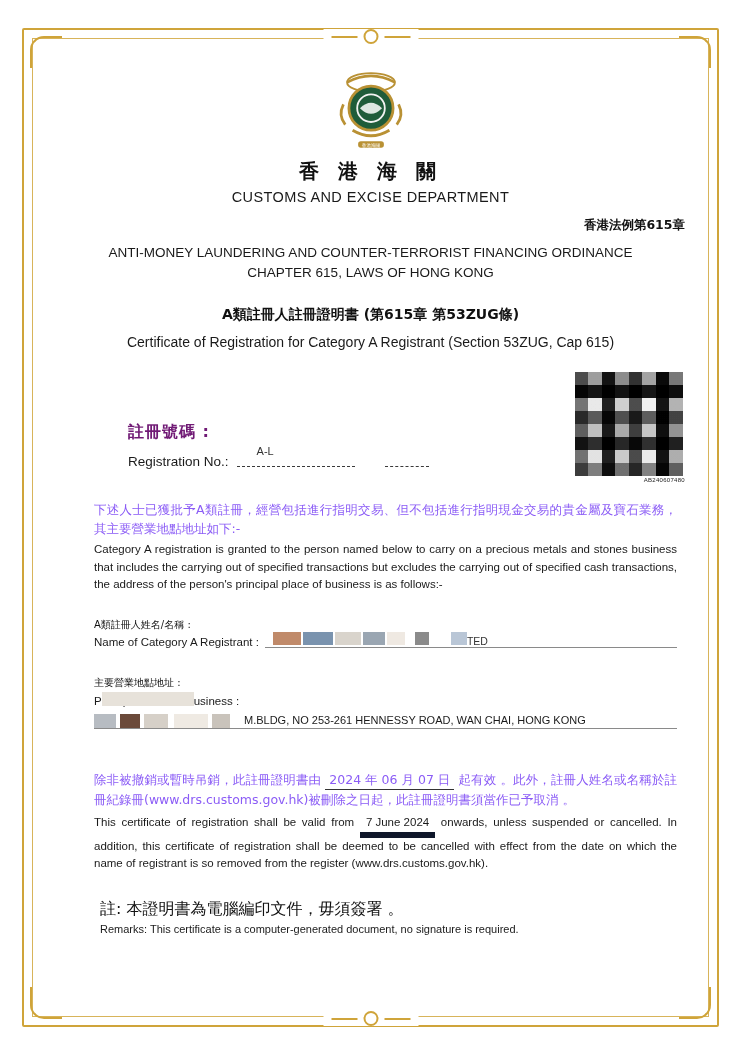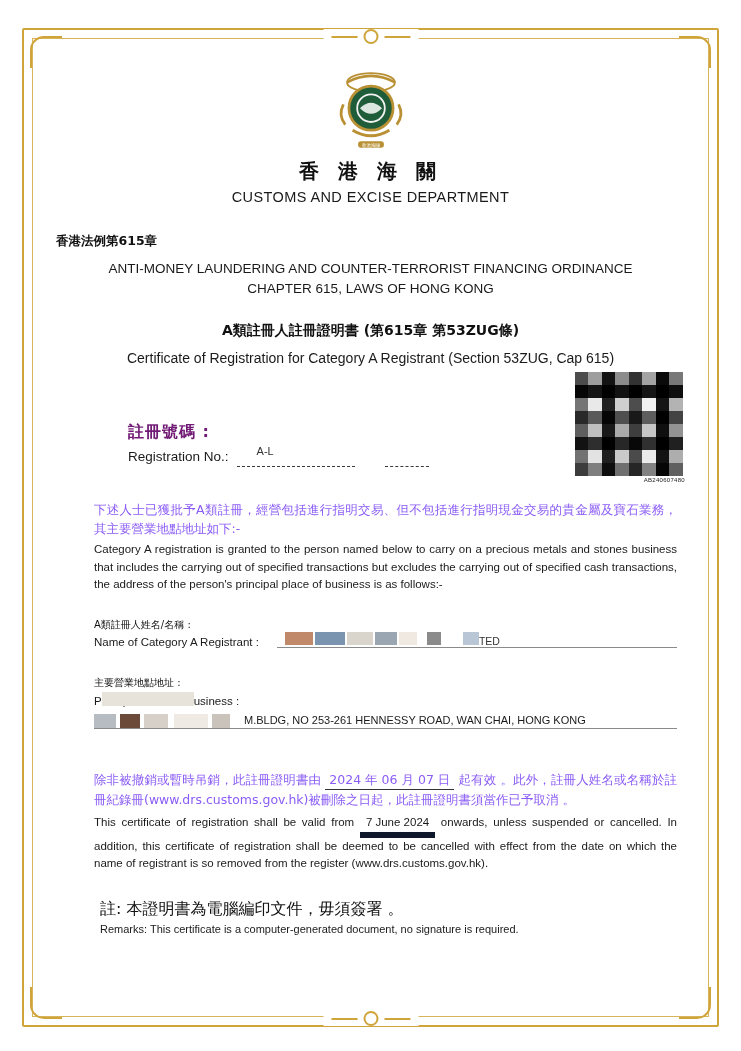--- a/index.html
+++ b/index.html
@@ -101,25 +101,25 @@
     margin-top: 2px;
   }
   .head-en {
     text-align: center;
     font-size: 14.5px;
     letter-spacing: 0.4px;
     color: #1a1a1a;
     margin-top: 4px;
   }
   .ord-zh1 {
-    text-align: left;
+    text-align: right;
     font-family: "DejaVu Sans", sans-serif;
     font-weight: bold;
     font-size: 12.5px;
-    margin-top: 28px;
+    margin-top: 12px;
     color: #111;
   }
   .ord-zh2 {
     text-align: center;
     font-family: "DejaVu Sans", sans-serif;
     font-weight: bold;
     font-size: 14px;
     margin-top: 2px;
     color: #111;
   }
@@ -178,21 +178,21 @@
   }
   .reg-zh {
     font-family: "DejaVu Sans", sans-serif;
     font-weight: bold;
     font-size: 16px;
     color: #701a75;
     letter-spacing: 1px;
   }
   .reg-en-row {
     display: flex;
-    align-items: flex-start;
+    align-items: flex-end;
     margin-top: 6px;
     gap: 8px;
   }
   .reg-en-label {
     font-size: 13.5px;
     white-space: nowrap;
   }
   .reg-value {
     position: relative;
     flex: 1;
@@ -255,21 +255,21 @@
   .redact {
     display: inline-block;
     vertical-align: middle;
     height: 13px;
     filter: blur(0.4px);
   }
 
   .name-row {
     display: flex;
     align-items: flex-end;
-    gap: 18px;
+    gap: 6px;
     margin-top: -2px;
   }
   .name-underline {
     flex: 1;
     border-bottom: 1px solid #8a8a8a;
     position: relative;
     height: 17px;
   }
 
   .addr-underline {

